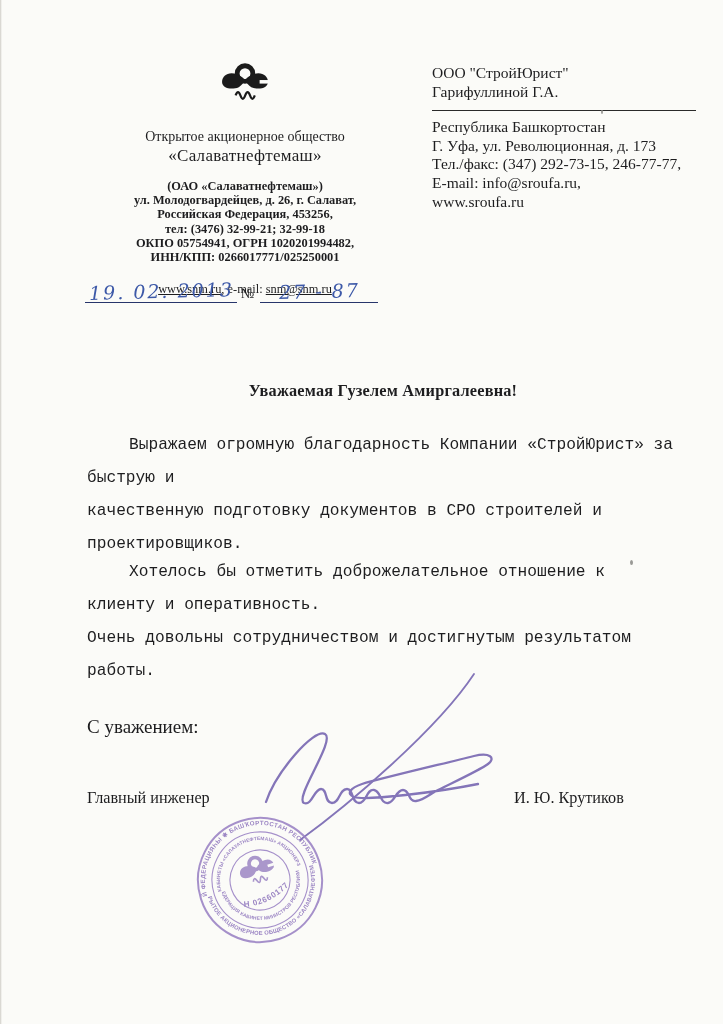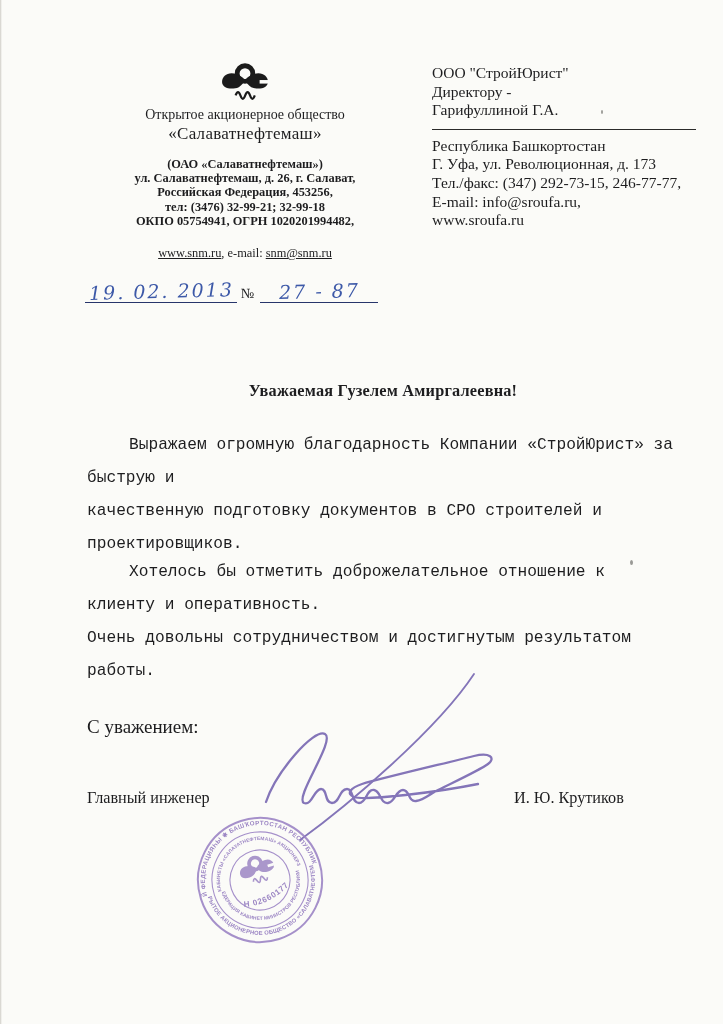--- a/index.html
+++ b/index.html
@@ -6,21 +6,21 @@
   body{background:#e8e8e6;font-family:"Liberation Serif", serif;}
   .page{
     position:relative;width:723px;height:1024px;margin:0 auto;
     background:#fbfbf8;color:#1d1d1f;overflow:hidden;
   }
   .edge-left{position:absolute;left:0;top:0;width:2px;height:100%;
     background:linear-gradient(to right,#cfcdc7,rgba(255,255,255,0));}
   
   .letterhead{position:absolute;left:78px;top:62px;width:334px;text-align:center;}
   .logo{display:block;margin:0 auto;width:48px;height:44px;}
-  .org-type{font-size:14px;margin-top:1px;}
+  .org-type{font-size:14px;margin-top:23px;}
   .org-name{font-size:17px;margin-top:1px;letter-spacing:.3px;}
   .lh-address{margin-top:13px;font-size:12.4px;line-height:14.2px;font-weight:bold;}
   .lh-links{font-size:12.4px;line-height:14.2px;margin-top:18px;}
   .u{text-decoration:underline;}
   
   .ref-row{position:absolute;left:85px;top:280px;width:340px;white-space:nowrap;}
   .hw{font-family:"DejaVu Serif", serif;font-style:italic;font-size:19px;
       color:#3d59a8;letter-spacing:2px;display:inline-block;transform:rotate(-1.5deg);}
   .uspan{border-bottom:1.4px solid #27356b;display:inline-block;text-align:center;}
   .date-span{width:152px;}
@@ -64,35 +64,35 @@
         <path d="M21 15 C 11 7, 1 11, 1 19 C 1 25, 10 27, 17 24 C 20 22.5, 22 19.5, 23 17.5 Z" fill="#1b1b1b"></path>
         <path d="M25 15 C 35 7, 45 11, 45 19 C 45 25, 36 27, 29 24 C 26 22.5, 24 19.5, 23 17.5 Z" fill="#1b1b1b"></path>
         <rect x="37" y="17.2" width="9" height="3.4" fill="#fbfbf8"></rect>
         <path d="M14 32 q2.3 -6.5 4.6 0 q2.3 6.5 4.6 0 q2.3 -6.5 4.6 0 q2.3 6.5 4.6 0" fill="none" stroke="#1b1b1b" stroke-width="2.1"></path>
       </g>
     </svg>
     <div class="org-type">Открытое акционерное общество</div>
     <div class="org-name">«Салаватнефтемаш»</div>
     <div class="lh-address">
       <div>(ОАО «Салаватнефтемаш»)</div>
-      <div>ул. Салаватнефтемаш, д. 26, г. Салават,</div>
+      <div>ул. Молодогвардейцев, д. 26, г. Салават,</div>
       <div>Российская Федерация, 453256,</div>
       <div>тел: (3476) 32-99-21; 32-99-18</div>
       <div>ОКПО 05754941, ОГРН 1020201994482,</div>
+      <div>ИНН/КПП: 0266017771/025250001</div>
     </div>
     <div class="lh-links"><span class="u">www.snm.ru</span><span>, e-mail: </span><span class="u">snm@snm.ru</span></div>
   </div>
 
   <div class="ref-row">
     <span class="uspan date-span"><span class="hw">19. 02. 2013</span></span><span class="no-sign">№</span><span class="uspan num-span"><span class="hw">27 - 87</span></span>
   </div>
 
   <div class="recipient">
     <div>ООО "СтройЮрист"</div>
-    <div>Директору -</div>
     <div>Гарифуллиной Г.А.</div>
     <div class="rule"></div>
     <div>Республика Башкортостан</div>
     <div>Г. Уфа, ул. Революционная, д. 173</div>
     <div>Тел./факс: (347) 292-73-15, 246-77-77,</div>
     <div>E-mail: info@sroufa.ru,</div>
     <div>www.sroufa.ru</div>
   </div>
 
   <div class="salutation">Уважаемая Гузелем Амиргалеевна!</div>

